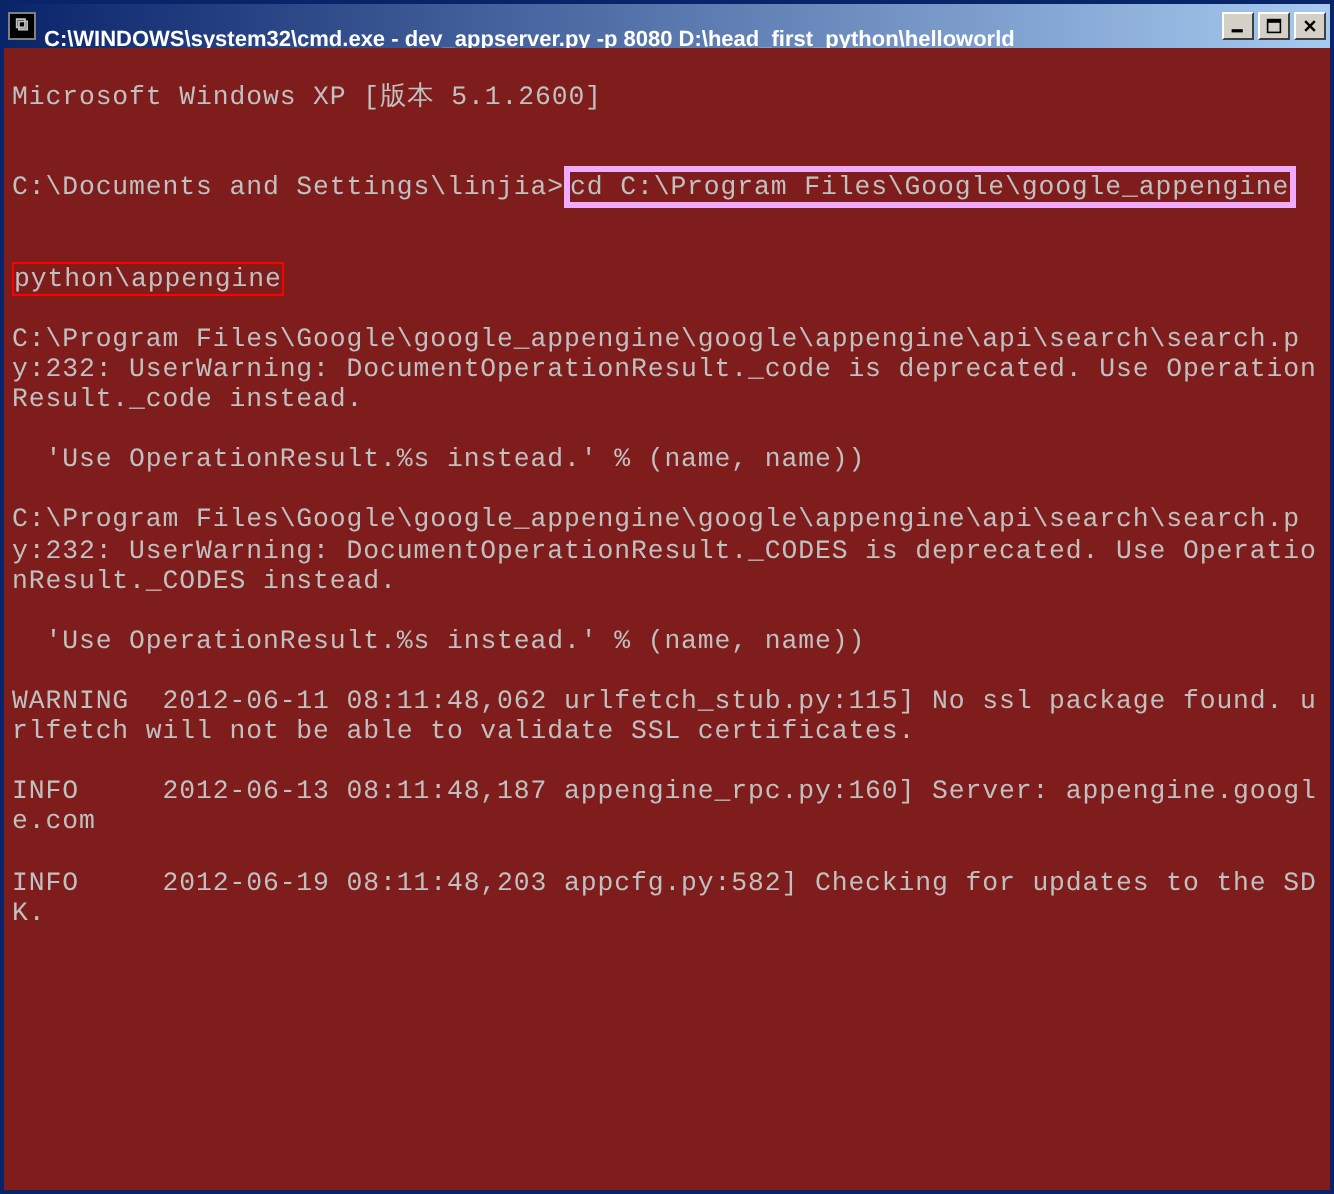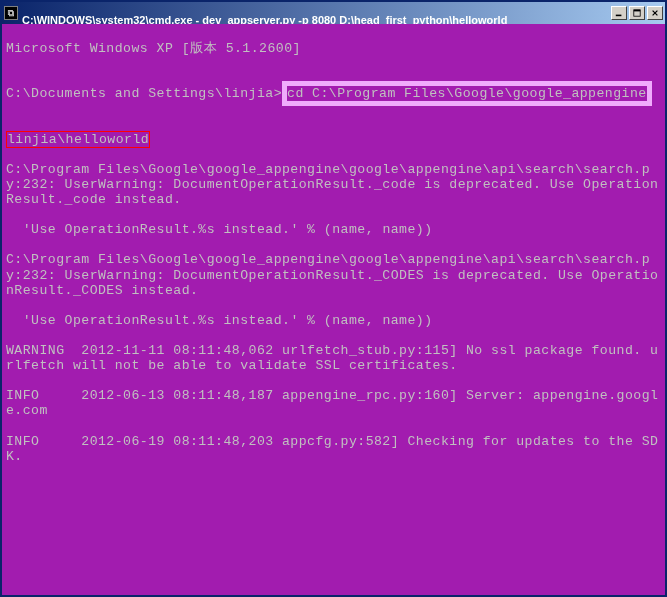--- a/index.html
+++ b/index.html
@@ -60,34 +60,34 @@
   align-items: center;
   justify-content: center;
   font-size: 10px;
   font-family: "Marlett", "Arial", sans-serif;
   color: #000;
   cursor: pointer;
 }
 .tbtn svg { width: 8px; height: 8px; }
 .console {
   flex: 1;
-  background: #a21caf;
+  background: #7f1d1d;
   color: #c0c0c0;
   font-family: "Consolas", "Courier New", monospace;
   font-size: 13.2px;
   line-height: 15.1px;
   letter-spacing: 0.45px;
   padding: 2px 4px;
   white-space: pre-wrap;
   word-break: break-all;
   overflow: hidden;
   position: relative;
 }
 .hl {
-  border: 5px solid #f0abfc;
+  border: 3px solid #f0abfc;
   padding: 0;
   display: inline;
 }
 .hl2 {
   border: 1px solid #ff0000;
   padding: 0;
   display: inline;
 }
 .p { white-space: pre-wrap; word-break: break-all; }
 </style>
@@ -116,26 +116,26 @@
           </svg>
       </div>
     </div>
   </div>
 
   <div class="console">
 <div class="p">Microsoft Windows XP [版本 5.1.2600]</div>
 <div class="p"></div>
 <div class="p"><span>C:\Documents and Settings\linjia&gt;</span><span class="hl">cd C:\Program Files\Google\google_appengine</span></div>
 <div class="p"></div>
-<div class="p"><span class="hl2">linjia\helloworld</span></div>
+<div class="p"><span class="hl2">python\appengine</span></div>
 <div class="p">C:\Program Files\Google\google_appengine\google\appengine\api\search\search.py:232: UserWarning: DocumentOperationResult._code is deprecated. Use OperationResult._code instead.</div>
 <div class="p">  'Use OperationResult.%s instead.' % (name, name))</div>
 <div class="p">C:\Program Files\Google\google_appengine\google\appengine\api\search\search.py:232: UserWarning: DocumentOperationResult._CODES is deprecated. Use OperationResult._CODES instead.</div>
 <div class="p">  'Use OperationResult.%s instead.' % (name, name))</div>
-<div class="p">WARNING  2012-11-11 08:11:48,062 urlfetch_stub.py:115] No ssl package found. urlfetch will not be able to validate SSL certificates.</div>
+<div class="p">WARNING  2012-06-11 08:11:48,062 urlfetch_stub.py:115] No ssl package found. urlfetch will not be able to validate SSL certificates.</div>
 <div class="p">INFO     2012-06-13 08:11:48,187 appengine_rpc.py:160] Server: appengine.google.com</div>
 <div class="p">INFO     2012-06-19 08:11:48,203 appcfg.py:582] Checking for updates to the SDK.</div>
 <div class="p"></div>
 
 
 
 
 
   </div>
 </div>

